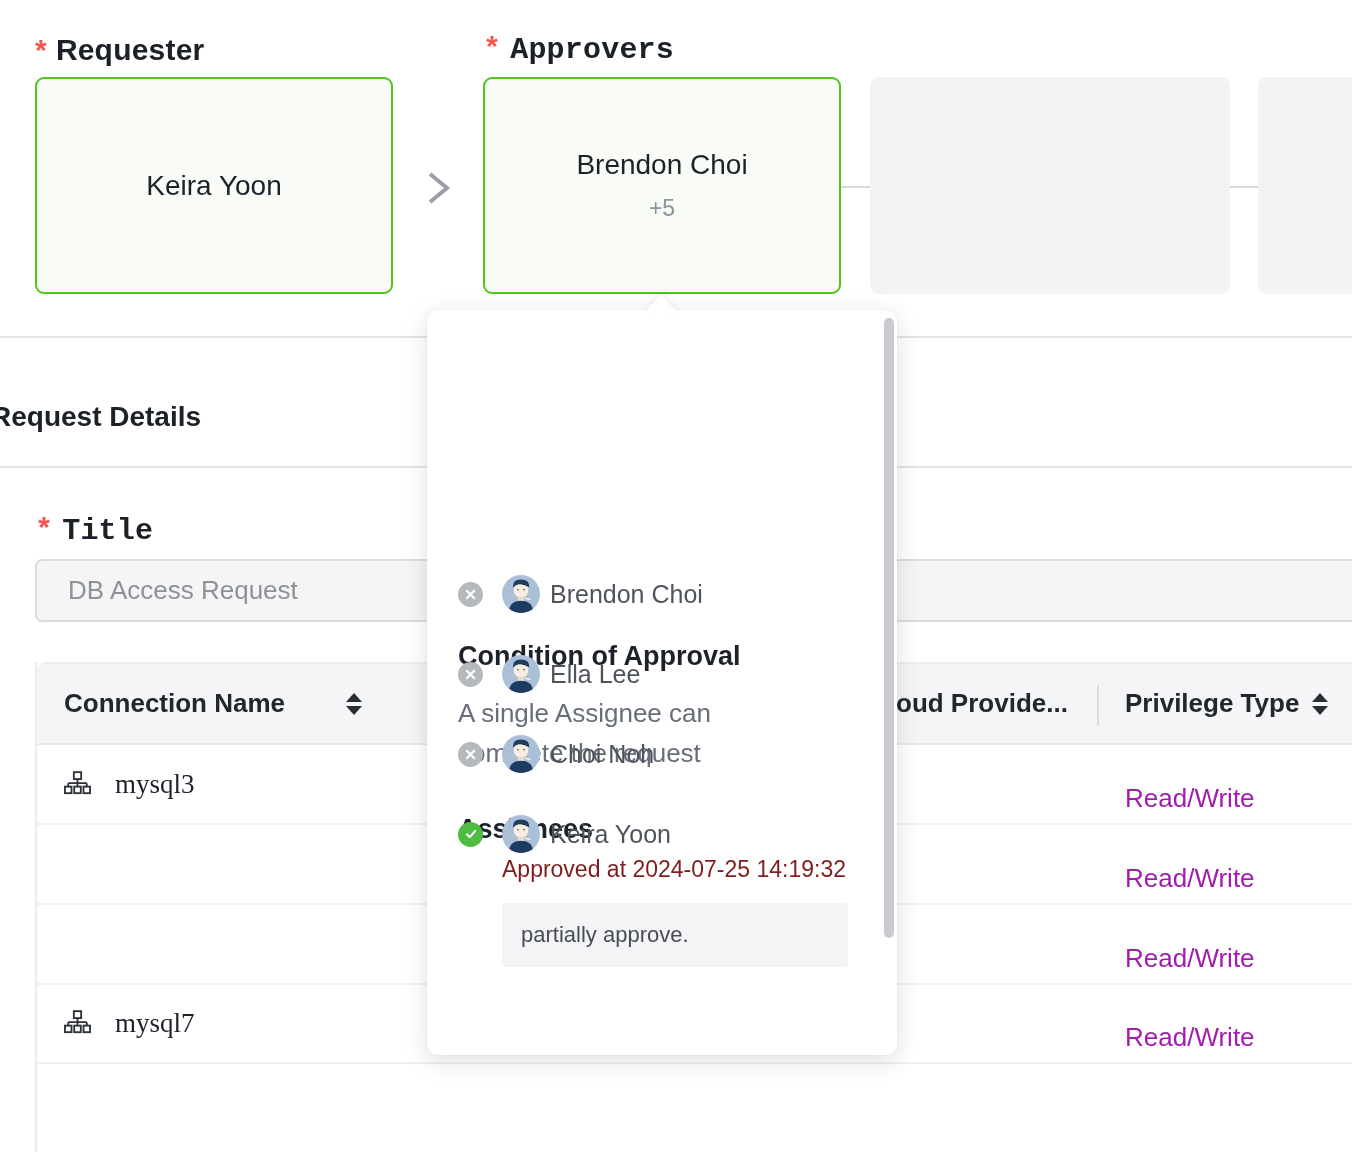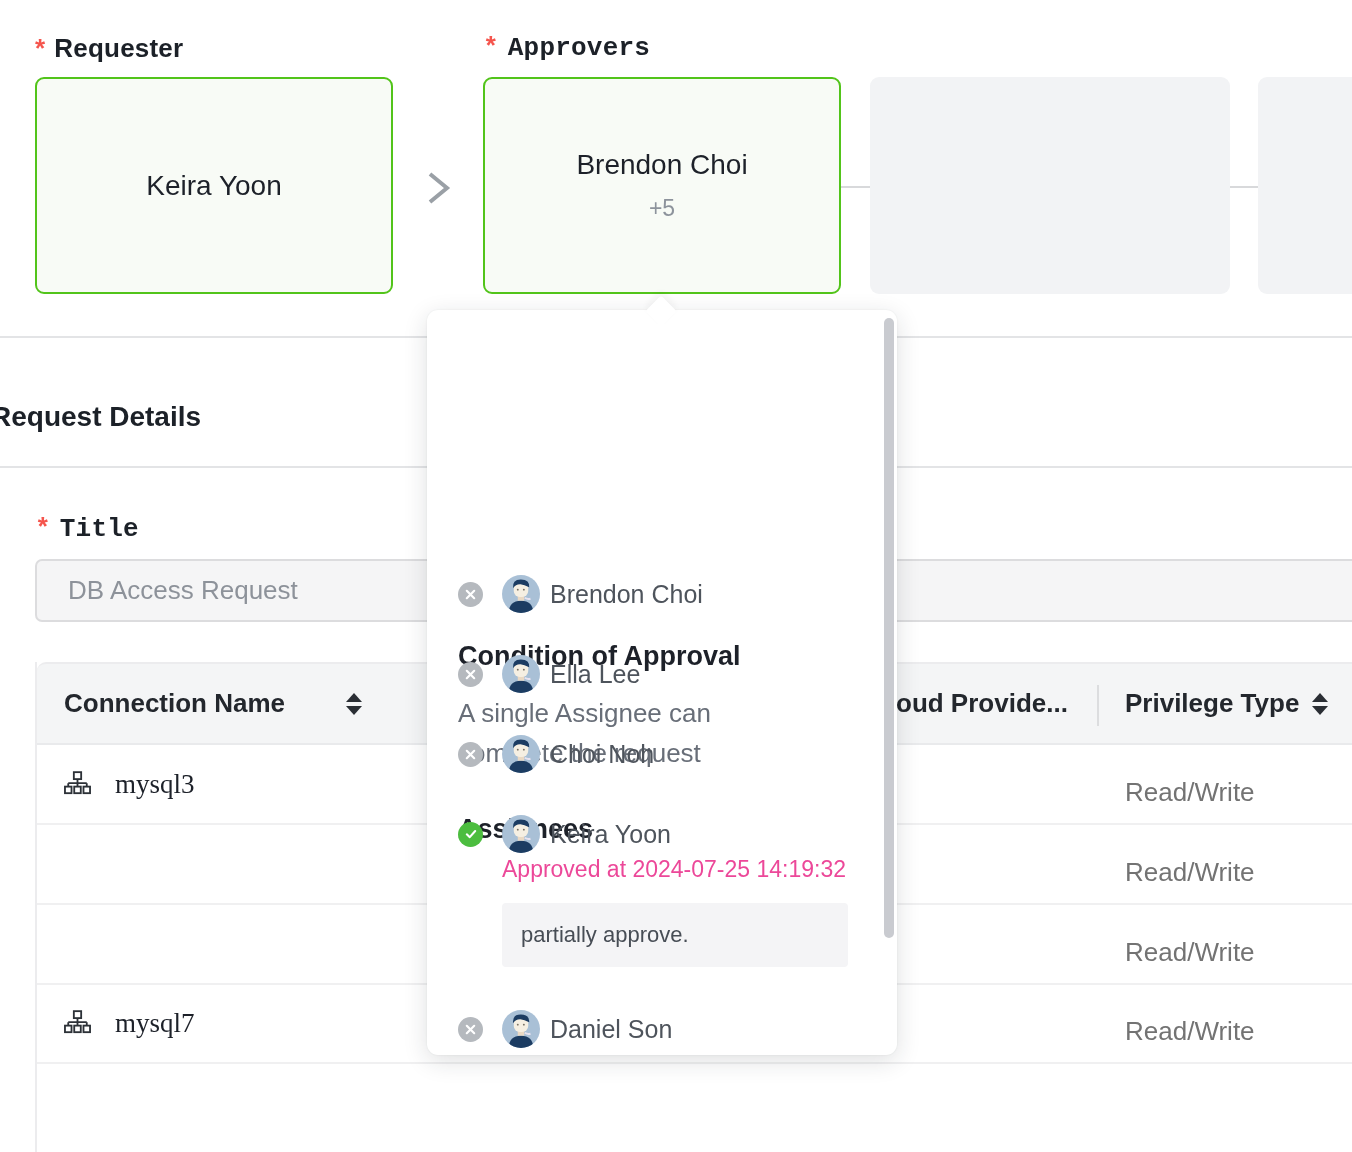--- a/index.html
+++ b/index.html
@@ -1,21 +1,21 @@
 <!DOCTYPE html>
 <html><head>
 <meta charset="utf-8">
 <style>
   * { margin:0; padding:0; box-sizing:border-box; }
   html,body { width:1352px; height:1152px; background:#ffffff;
     font-family:"Liberation Sans","DejaVu Sans",sans-serif; color:#1d2129; }
   .screen { position:relative; width:1352px; height:1152px; overflow:hidden; background:#fff; }
 
   
-  .field-label { position:absolute; font-size:26px; font-weight:700; color:#1c2128; letter-spacing:.2px; }
+  .field-label { position:absolute; font-size:30px; font-weight:700; color:#1c2128; letter-spacing:.2px; }
   .req-star { color:#f5554d; margin-right:9px; font-weight:700; }
   .node { position:absolute; top:77px; height:217px; border-radius:9px; }
   .node.green { border:2px solid #52c41a; background:#f8fbf6; display:flex; flex-direction:column; align-items:center; justify-content:center; }
   .node.gray { background:#f2f3f5; }
   .node-name { font-size:28px; color:#1d2129; }
   .node-extra { font-size:23px; color:#8d939c; margin-top:14px; }
   .connector { position:absolute; top:186px; height:2px; background:#d8d9db; }
   .chevron { position:absolute; left:426px; top:170px; }
 
   
@@ -41,39 +41,39 @@
   .th-priv { left:1088px; }
   .th-sep { position:absolute; left:1060px; top:21px; width:2px; height:41px; background:#dcdddf; }
   .sort { display:inline-flex; flex-direction:column; gap:4px; margin-left:13px; }
   .sort i { display:block; width:0; height:0; border-left:8px solid transparent; border-right:8px solid transparent; }
   .sort .up   { border-bottom:9px solid #2a2e34; }
   .sort .down { border-top:9px solid #2a2e34; }
   .trow { position:relative; height:80px; border-bottom:2px solid #f0f0f1; background:#fff; }
   .trow:last-of-type { height:79px; }
   .conn-cell { position:absolute; left:27px; top:0; height:100%; display:flex; align-items:center; gap:24px; }
   .conn-name { font-size:27px; color:#1d2129;font-family:Liberation Serif, serif; }
-  .priv-link { position:absolute; left:1088px; top:8px; height:100%; display:flex; align-items:center;
-    font-size:26px; color:#737373; cursor:pointer; }
+  .priv-link { position:absolute; left:1088px; top:14px; height:100%; display:flex; align-items:center;
+    font-size:26px; color:#a21caf; cursor:pointer; }
 
   
   .popover { position:absolute; left:427px; top:310px; width:470px; height:745px;
     background:#fff; border-radius:11px; z-index:10;
     box-shadow:0 6px 24px rgba(31,35,41,.14), 0 0 2px rgba(31,35,41,.08); }
   .pop-arrow { position:absolute; left:223px; top:-10px; width:22px; height:22px; background:#fff;
     transform:rotate(45deg); border-radius:3px; box-shadow:-3px -3px 6px rgba(31,35,41,.05); }
   .pop-title { position:absolute; left:31px; top:331px; font-size:27px; font-weight:700; color:#1d2129; }
   .pop-desc { position:absolute; left:31px; top:383px; width:312px; font-size:26px; line-height:40px; color:#686e78; }
   .pop-subhead { position:absolute; left:31px; top:504px; font-size:27px; font-weight:700; color:#1d2129; }
   .arow { position:absolute; left:31px; height:40px; display:flex; align-items:center; }
   .arow .avatar { margin-left:19px; }
   .arow .aname { margin-left:10px; font-size:25px; color:#4e545c; }
   .status-dot { width:25px; height:25px; border-radius:50%; flex:none; display:flex; align-items:center; justify-content:center; cursor:pointer; }
   .status-dot.x { background:#b5b9be; }
   .status-dot.ok { background:#4cbd3f; }
-  .approved-at { position:absolute; left:75px; top:546px; font-size:23px; color:#ec4899; }
+  .approved-at { position:absolute; left:75px; top:546px; font-size:23px; color:#7f1d1d; }
   .comment-box { position:absolute; left:75px; top:593px; width:346px; height:64px; background:#f4f4f6;
     border-radius:4px; display:flex; align-items:center; padding-left:19px; font-size:22px; color:#474d55; }
   .pop-scrollbar { position:absolute; left:457px; top:8px; width:10px; height:620px; background:#c9cbd0; border-radius:5px; }
   .avatar { width:38px; height:38px; flex:none; }
 </style>
 </head>
 <body>
 
 <div class="screen">
 
@@ -254,37 +254,17 @@
             <circle cx="16.6" cy="15.4" r="1" fill="#7a7365"></circle>
             <circle cx="23" cy="15.4" r="1" fill="#7a7365"></circle>
             <path d="M24 24 Q27 26 30 25" stroke="#e8e3f0" stroke-width="2" fill="none"></path>
           </g>
         </svg>
       <span class="aname">Keira Yoon</span>
     </div>
     <div class="approved-at">Approved at 2024-07-25 14:19:32</div>
     <div class="comment-box">partially approve.</div>
 
-    <div class="arow" style="top:699px;">
-      <span class="status-dot x">
-          <svg width="13" height="13" viewBox="0 0 14 14">
-            <path d="M3 3 L11 11 M11 3 L3 11" stroke="#fff" stroke-width="2.3" stroke-linecap="round"></path>
-          </svg>
-        </span>
-      <svg class="avatar" viewBox="0 0 40 40">
-          <circle cx="20" cy="20" r="20" fill="#a9c0d6"></circle>
-          <g clip-path="url(#c1)">
-            <path d="M7 41 Q7 27 20 27 Q33 27 33 41 Z" fill="#1c3c62"></path>
-            <rect x="16.6" y="19" width="6.8" height="8" fill="#ead9c4"></rect>
-            <rect x="12.4" y="6.6" width="15.2" height="16.6" rx="6.4" fill="#f6efe2"></rect>
-            <path d="M11.6 14 Q10.6 4.6 20 4.8 Q29.4 5 28.6 13 Q23.4 10.2 19.4 9.8 Q14.4 9.6 11.6 14 Z" fill="#1c3c62"></path>
-            <circle cx="16.6" cy="15.4" r="1" fill="#7a7365"></circle>
-            <circle cx="23" cy="15.4" r="1" fill="#7a7365"></circle>
-            <path d="M24 24 Q27 26 30 25" stroke="#e8e3f0" stroke-width="2" fill="none"></path>
-          </g>
-        </svg>
-      <span class="aname">Daniel Son</span>
-    </div>
 
     <div class="pop-scrollbar"></div>
   </div>
 
 </div>
 
 </body></html>

